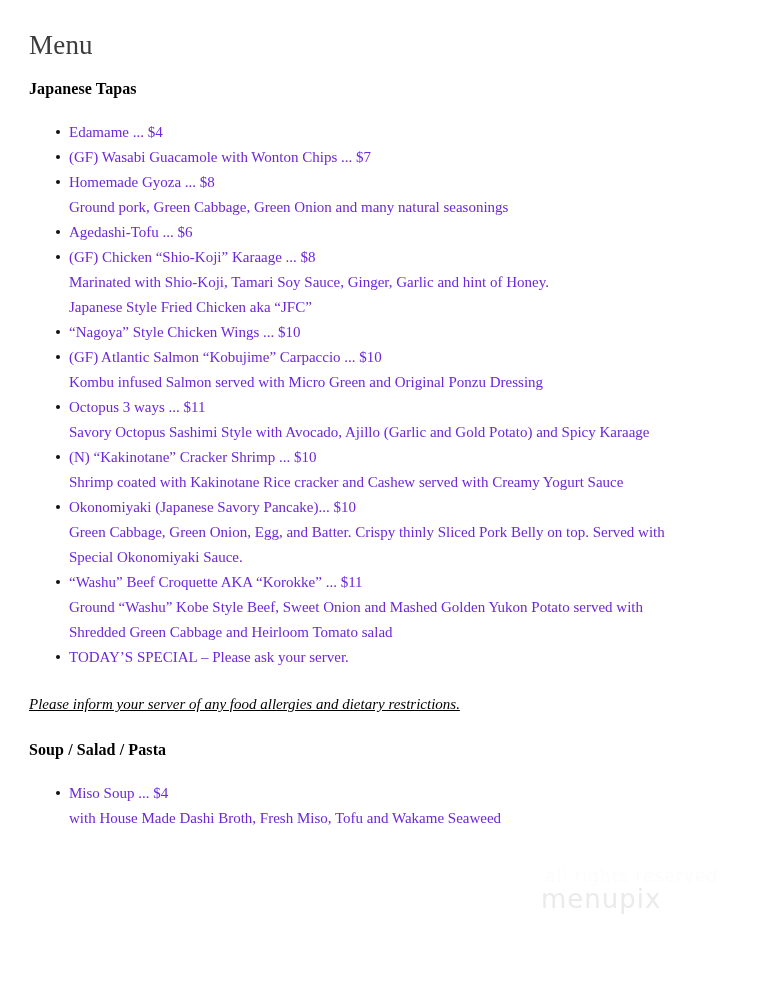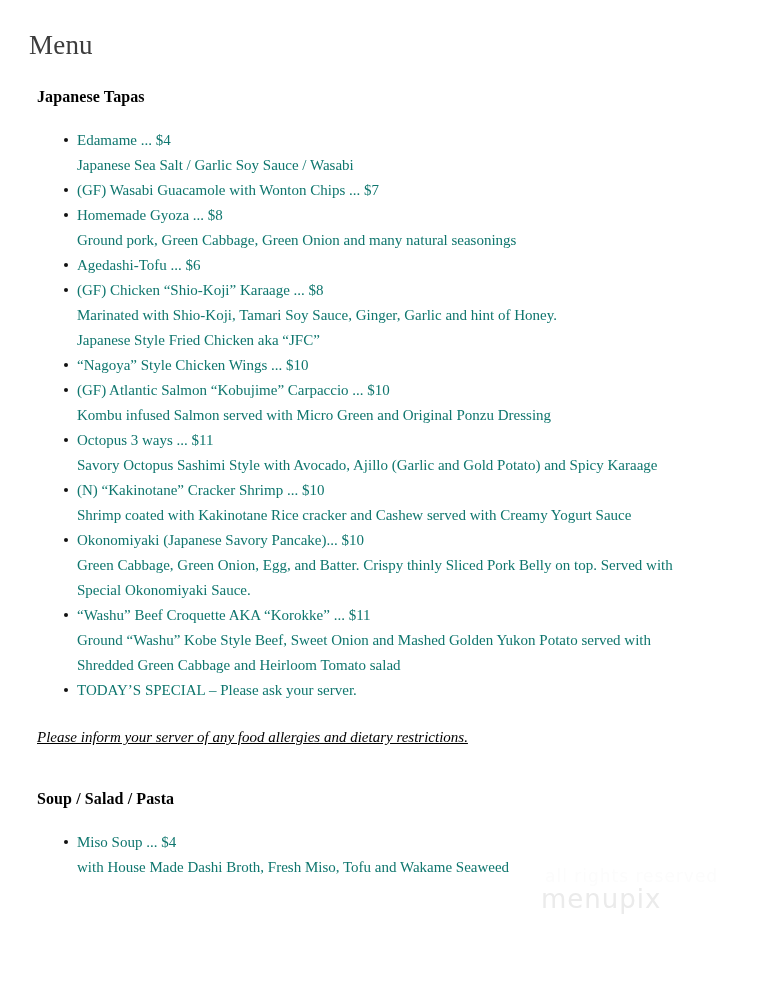--- a/index.html
+++ b/index.html
@@ -49,21 +49,21 @@
   }
 
   
   .content {
     position: absolute;
     left: 29px;
     top: 78px;
     width: 712px;
   }
 
-  .section { margin: 8px; }
+  .section { margin: 0; }
 
   .items {
     list-style: none;
     margin: 0;
     padding: 0;
   }
 
   .item {
     position: relative;
     margin: 0;
@@ -77,21 +77,21 @@
     width: 4px;
     height: 4px;
     border-radius: 50%;
     background: #111;
   }
 
   .item-name,
   .item-desc {
     font-size: 15px;
     line-height: 25px;
-    color: #0f766e;
+    color: #6d28d9;
     margin: 0;
     white-space: pre-wrap;
   }
 
   .note {
     font-size: 15px;
     font-style: italic;
     line-height: 25px;
     color: #000;
     margin: 0;
@@ -136,21 +136,20 @@
   <div class="content">
 
     <div class="section">
       <h2 class="section-heading">Japanese Tapas</h2>
       <div class="spacer-md"></div>
       <ul class="items">
 
         <li class="item">
           <span class="bullet"></span>
           <div class="item-name">Edamame ... $4</div>
-          <div class="item-desc">Japanese Sea Salt / Garlic Soy Sauce / Wasabi</div>
         </li>
 
         <li class="item">
           <span class="bullet"></span>
           <div class="item-name">(GF) Wasabi Guacamole with Wonton Chips ... $7</div>
         </li>
 
         <li class="item">
           <span class="bullet"></span>
           <div class="item-name">Homemade Gyoza ... $8</div>

